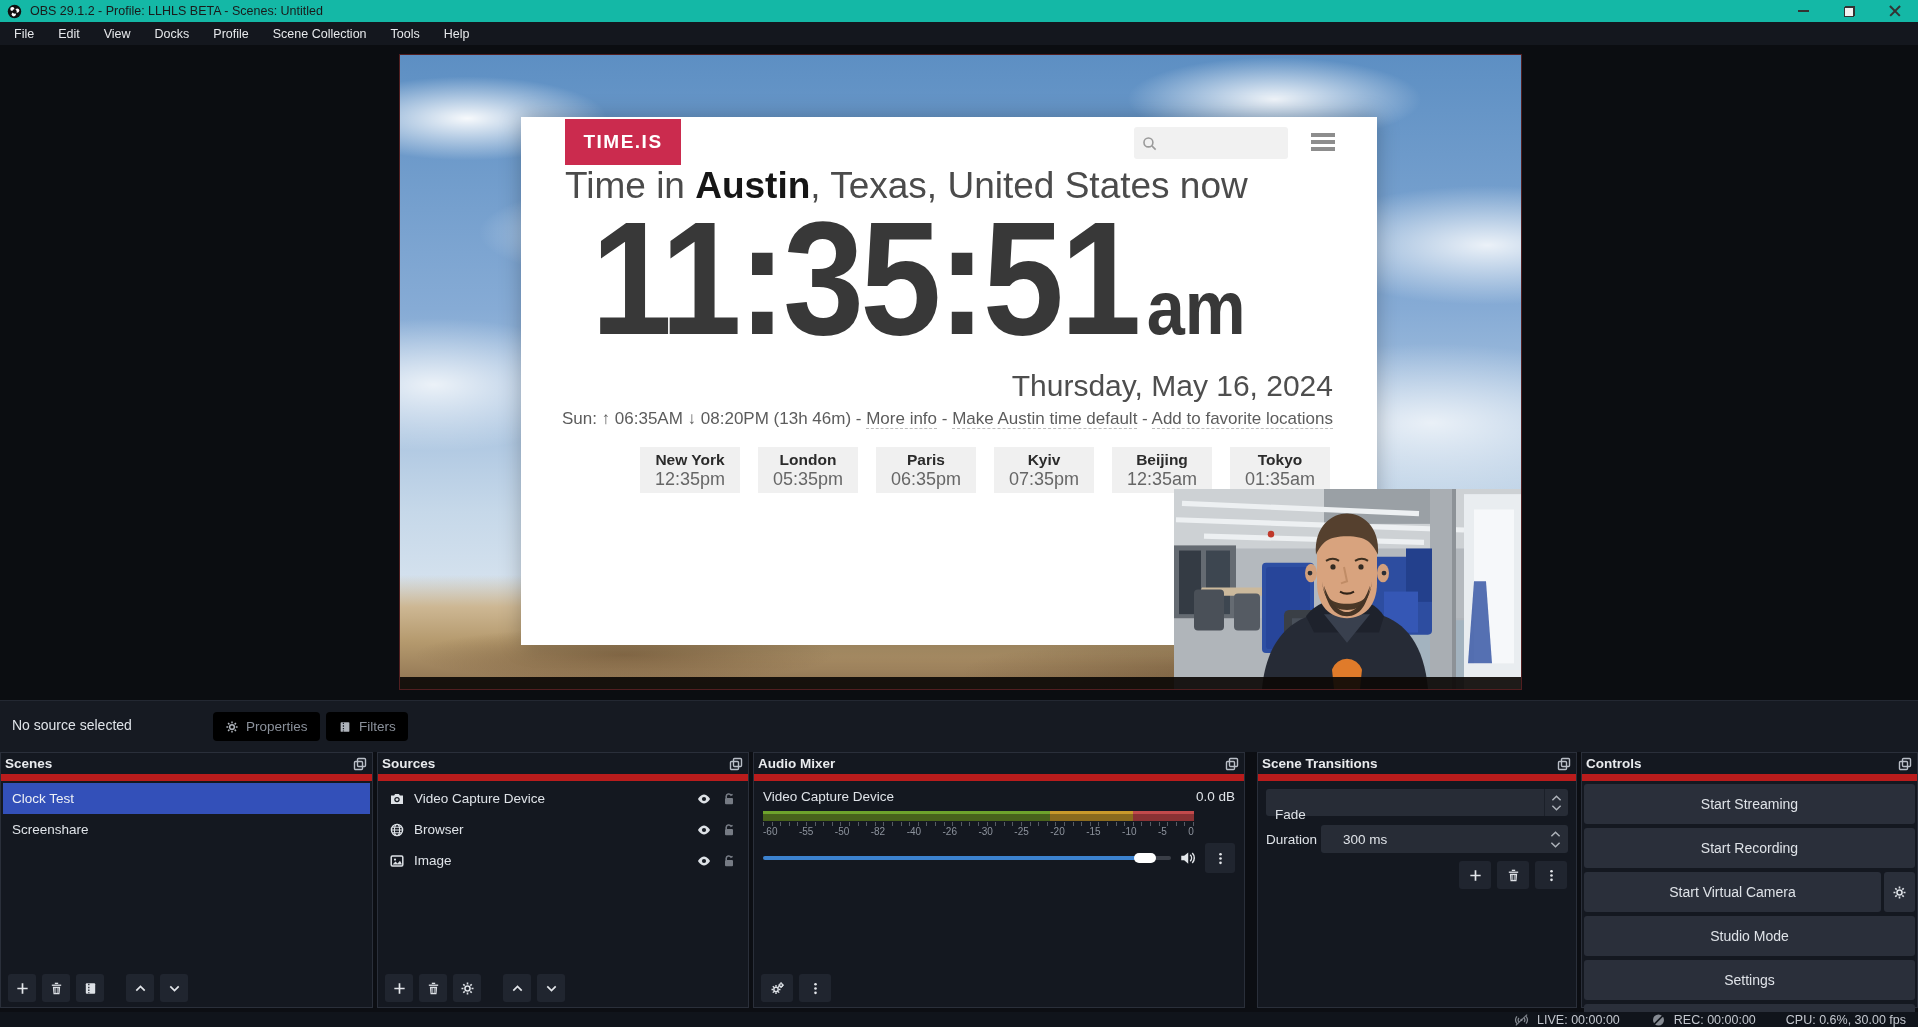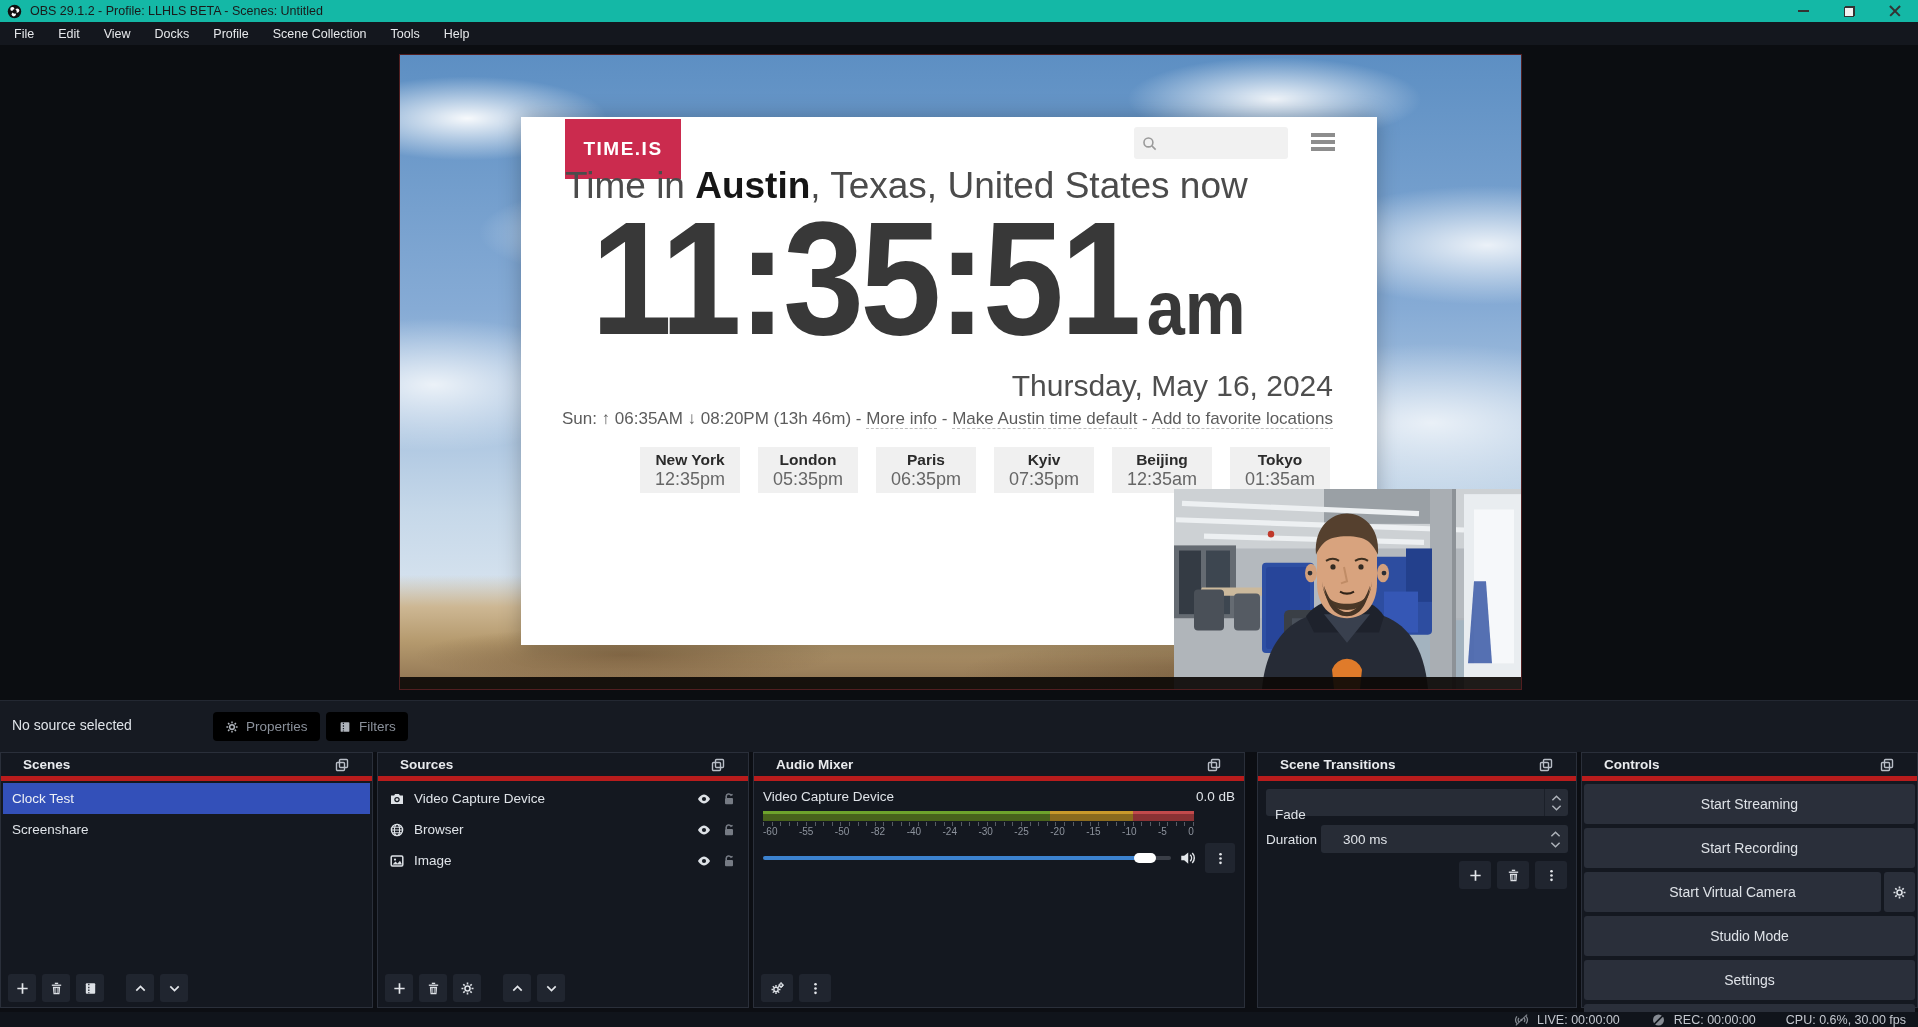--- a/index.html
+++ b/index.html
@@ -40,21 +40,21 @@
   .desert { position:absolute; left:0; top:520px; width:100%; height:114px; z-index:1;
     background:
       radial-gradient(ellipse 300px 40px at 20% 70%, rgba(90,62,35,.45), rgba(90,62,35,0) 70%),
       radial-gradient(ellipse 400px 50px at 75% 85%, rgba(80,55,30,.4), rgba(80,55,30,0) 70%),
       linear-gradient(180deg, rgba(214,199,168,0) 0%, #cdb793 28%, #b59a6e 58%, #8d7150 100%);
   }
   .canvas-letterbox { position:absolute; left:0; bottom:0; width:100%; height:12px; background:rgba(12,9,6,.92); z-index:7; }
 
   
   .page { position:absolute; left:121px; top:62px; width:856px; height:528px; background:#fff; z-index:2; box-shadow:0 0 20px rgba(0,0,0,.25); color:#444; }
-  .timeis-logo { position:absolute; left:44px; top:2px; width:116px; height:60px; background:#cb2b4e; color:#fff; display:flex; align-items:center; justify-content:center; font-weight:bold; font-size:19px; letter-spacing:1.5px; }
+  .timeis-logo { position:absolute; left:44px; top:2px; width:116px; height:46px; background:#cb2b4e; color:#fff; display:flex; align-items:center; justify-content:center; font-weight:bold; font-size:19px; letter-spacing:1.5px; }
   .page-search { position:absolute; left:613px; top:10px; width:154px; height:32px; background:#f1f1f1; border-radius:3px; display:flex; align-items:center; padding-left:7px; }
   .page-search svg { width:17px; height:17px; }
   .page-search input { border:none; background:transparent; outline:none; width:115px; font-size:13px; }
   .hamburger { position:absolute; left:790px; top:16px; width:24px; height:18px; display:flex; flex-direction:column; justify-content:space-between; }
   .hamburger i { display:block; height:3.6px; background:#8d8d8d; }
   .page-h1 { position:absolute; left:44px; top:48px; font-size:37px; color:#4b4b4b; font-weight:400; }
   .page-h1 b { color:#161616; }
   .clock-row { position:absolute; left:70px; top:80px; display:flex; align-items:baseline; transform:scaleX(.9); transform-origin:left; color:#383838; white-space:nowrap; }
   .clock-digits { font-size:162px; font-weight:bold; line-height:1; letter-spacing:-4px; }
   .clock-ampm { font-size:76px; font-weight:bold; margin-left:10px; }
@@ -72,21 +72,21 @@
 
   
   .srcbar { position:absolute; left:0; top:700px; width:100%; height:52px; background:#161a22; border-top:1px solid #232832; }
   .srcbar .status-text { position:absolute; left:12px; top:16px; font-size:14px; color:#dfe3e8; }
   .srcbar .sbtn { position:absolute; top:11px; height:29px; display:flex; align-items:center; gap:7px; padding:0 12px; background:#000000; border-radius:4px; font-size:13.5px; color:#8b919b; }
   .srcbar .sbtn svg { width:14px; height:14px; }
   #btn-properties { left:213px; } #btn-filters { left:326px; }
 
   
   .dock { position:absolute; top:752px; height:256px; background:#141820; border:1px solid #2a2f3a; }
-  .dock-h { height:28px; display:flex; align-items:center; padding:0 22px; border-bottom:5px solid #b91c1c; }
+  .dock-h { height:28px; display:flex; align-items:center; padding:0 4px; border-bottom:7px solid #b91c1c; }
   .dock-title { font-size:13.5px; font-weight:bold; color:#e9ebee; }
   .popout { margin-left:auto; width:16px; height:16px; }
   #dock-scenes { left:0; width:373px; }
   #dock-sources { left:377px; width:372px; }
   #dock-audio { left:753px; width:492px; }
   #dock-transitions { left:1257px; width:320px; }
   #dock-controls { left:1581px; width:337px; }
 
   .list { position:absolute; left:2px; right:2px; top:30px; }
   .lrow { height:31px; display:flex; align-items:center; padding:0 9px; font-size:13.5px; color:#dfe3e8; gap:9px; }
@@ -467,21 +467,21 @@
         <div class="bright"></div>
         <div class="dim"></div>
       </div>
     <div class="ruler">
       <div class="ticks">
         <span>-60</span>
           <span>-55</span>
           <span>-50</span>
           <span>-82</span>
           <span>-40</span>
-          <span>-24</span>
+          <span>-26</span>
           <span>-30</span>
           <span>-25</span>
           <span>-20</span>
           <span>-15</span>
           <span>-10</span>
           <span>-5</span>
           <span>0</span>
       </div>
     </div>
     <div class="slider-row">

